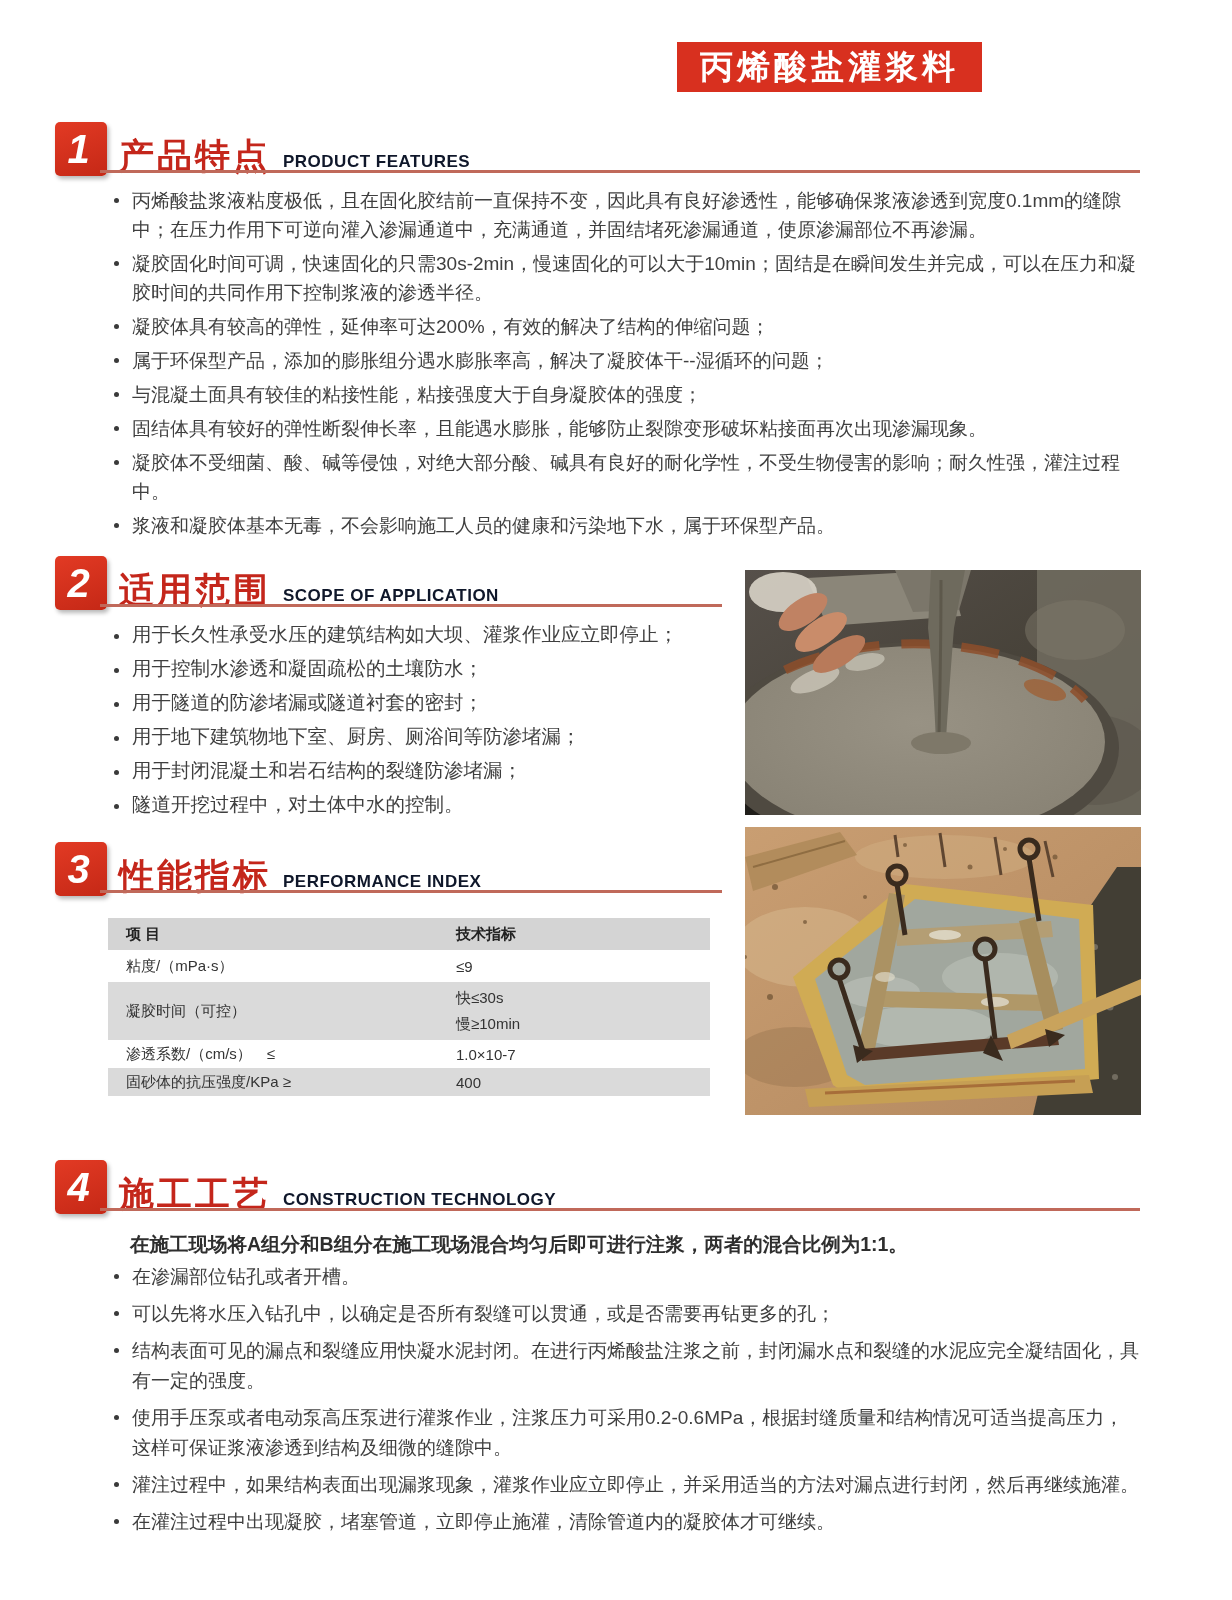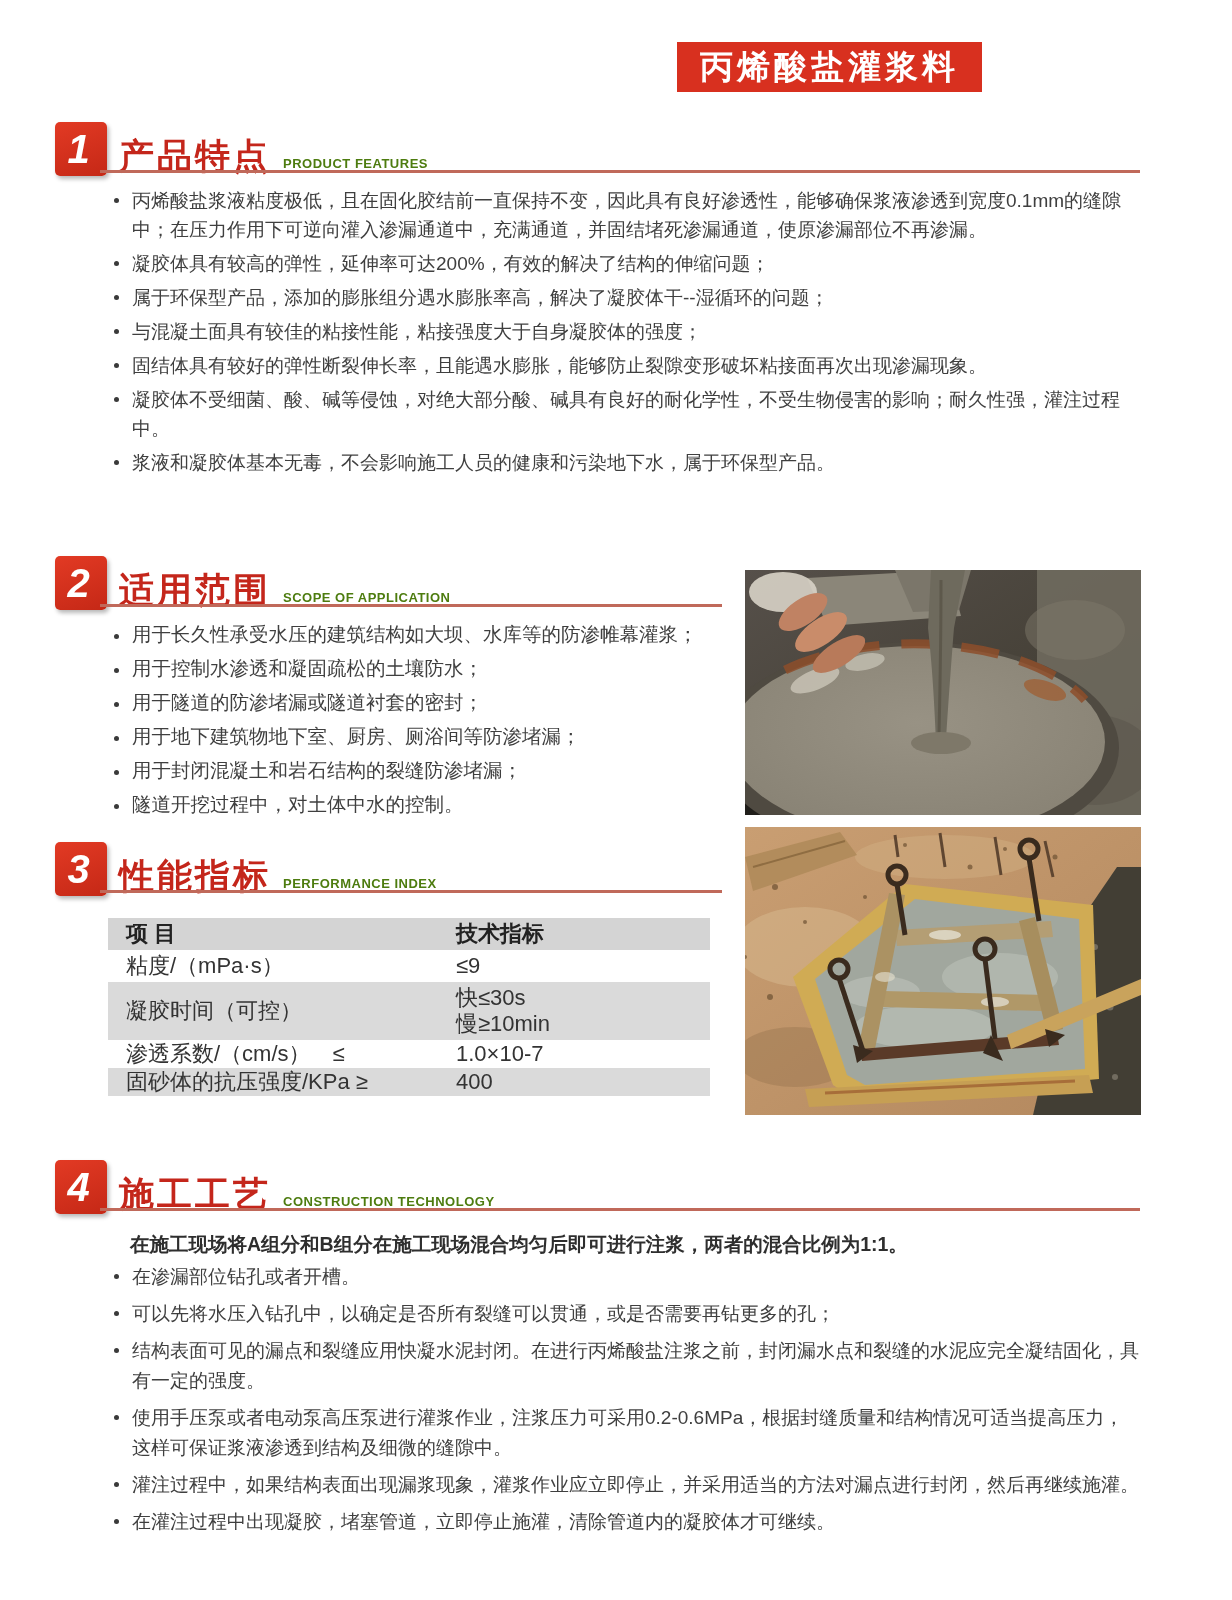--- a/index.html
+++ b/index.html
@@ -11,35 +11,35 @@
           color:#fff;font-size:33px;font-weight:bold;letter-spacing:4px;
           display:flex;align-items:center;justify-content:center;margin-left:32px;}
 
   
   .sec-head{position:absolute;display:flex;align-items:flex-end;}
   .num{width:47px;height:54px;background:linear-gradient(160deg,#e23a24,#c52816);color:#fff;
        font-size:40px;font-style:italic;font-weight:bold;border-radius:5px;
        display:flex;align-items:center;justify-content:center;padding-right:5px;
        box-shadow:2px 3px 4px rgba(0,0,0,.28);}
   .t-cn{font-size:35px;font-weight:bold;color:#c4261b;letter-spacing:3px;margin-left:12px;line-height:1;padding-bottom:3px;}
-  .t-en{font-size:13px;font-weight:bold;color:#4d7c0f;margin-left:12px;line-height:1;padding-bottom:6px;letter-spacing:.5px;}
+  .t-en{font-size:17px;font-weight:bold;color:#0f172a;margin-left:12px;line-height:1;padding-bottom:6px;letter-spacing:.5px;}
   .rule{position:absolute;height:3px;background:#c0695a;}
 
   
   .blist{position:absolute;list-style:none;margin:0;padding:0;}
   .blist li{position:relative;padding-left:27px;margin-bottom:5px;}
   .blist li::before{content:"";position:absolute;left:9px;top:12px;width:5px;height:5px;border-radius:50%;background:#3a3a3a;}
   .l1{font-size:19px;line-height:29px;}
   .l2 li{font-size:19.5px;line-height:25px;margin-bottom:9px;}
   .l4 li{font-size:19px;line-height:30px;margin-bottom:7px;}
 
   .intro{position:absolute;font-size:19.5px;font-weight:bold;color:#2e2e2e;line-height:28px;}
 
   
-  .tbl{position:absolute;left:108px;top:918px;width:602px;font-size:22px;color:#333;}
+  .tbl{position:absolute;left:108px;top:918px;width:602px;font-size:15px;color:#333;}
   .trow{display:flex;align-items:center;padding-left:18px;box-sizing:border-box;}
   .c1{width:330px;}
   .c2{flex:1;}
   .thead{height:32px;background:#d4d4d4;font-weight:bold;color:#222;}
   .h32{height:32px;justify-content:center;} .h58{height:58px;} .h28{height:28px;}
   .r-gray{background:#dadada;} .r-white{background:#ffffff;}
   .v2line{line-height:26px;}
 
   .photo{position:absolute;display:block;}
 </style>
@@ -52,37 +52,38 @@
 
   <div class="sec-head" style="left:55px;top:122px;">
     <div class="num">1</div>
     <div class="t-cn">产品特点</div>
     <div class="t-en">PRODUCT FEATURES</div>
   </div>
   <div class="rule" style="left:100px;top:170px;width:1040px;"></div>
 
   <ul class="blist l1" style="left:105px;top:186px;width:1035px;">
     <li>丙烯酸盐浆液粘度极低，且在固化胶结前一直保持不变，因此具有良好渗透性，能够确保浆液渗透到宽度0.1mm的缝隙中；在压力作用下可逆向灌入渗漏通道中，充满通道，并固结堵死渗漏通道，使原渗漏部位不再渗漏。</li>
+    <li>凝胶固化时间可调，快速固化的只需30s-2min，慢速固化的可以大于10min；固结是在瞬间发生并完成，可以在压力和凝胶时间的共同作用下控制浆液的渗透半径。</li>
     <li>凝胶体具有较高的弹性，延伸率可达200%，有效的解决了结构的伸缩问题；</li>
     <li>属于环保型产品，添加的膨胀组分遇水膨胀率高，解决了凝胶体干--湿循环的问题；</li>
     <li>与混凝土面具有较佳的粘接性能，粘接强度大于自身凝胶体的强度；</li>
     <li>固结体具有较好的弹性断裂伸长率，且能遇水膨胀，能够防止裂隙变形破坏粘接面再次出现渗漏现象。</li>
     <li>凝胶体不受细菌、酸、碱等侵蚀，对绝大部分酸、碱具有良好的耐化学性，不受生物侵害的影响；耐久性强，灌注过程中。</li>
     <li>浆液和凝胶体基本无毒，不会影响施工人员的健康和污染地下水，属于环保型产品。</li>
   </ul>
 
   <div class="sec-head" style="left:55px;top:556px;">
     <div class="num">2</div>
     <div class="t-cn">适用范围</div>
     <div class="t-en">SCOPE OF APPLICATION</div>
   </div>
   <div class="rule" style="left:100px;top:604px;width:622px;"></div>
 
   <ul class="blist l2" style="left:105px;top:622px;width:625px;">
-    <li>用于长久性承受水压的建筑结构如大坝、水库等的防渗帷幕灌浆；</li>
+    <li>用于长久性承受水压的建筑结构如大坝、灌浆作业应立即停止；</li>
     <li>用于控制水渗透和凝固疏松的土壤防水；</li>
     <li>用于隧道的防渗堵漏或隧道衬套的密封；</li>
     <li>用于地下建筑物地下室、厨房、厕浴间等防渗堵漏；</li>
     <li>用于封闭混凝土和岩石结构的裂缝防渗堵漏；</li>
     <li>隧道开挖过程中，对土体中水的控制。</li>
   </ul>
 
   <svg class="photo" style="left:745px;top:570px;" width="396" height="245" viewBox="0 0 396 245" role="img">
     <defs>
       <linearGradient id="p1bg" x1="0" y1="0" x2="1" y2="1">

